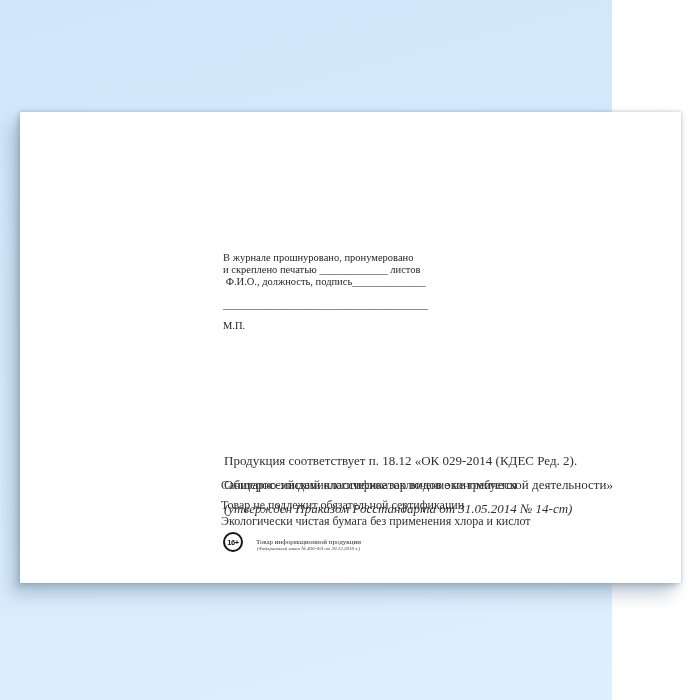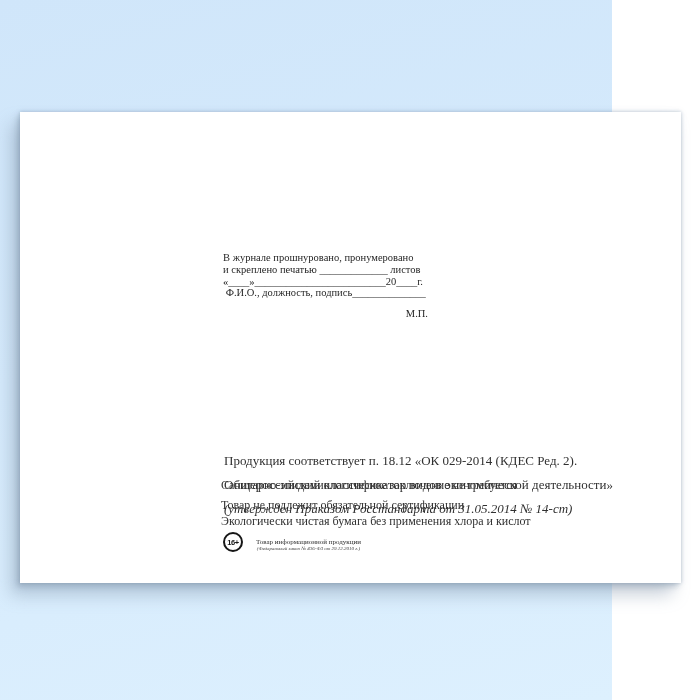--- a/index.html
+++ b/index.html
@@ -38,21 +38,21 @@
     color: #262626;
   }
   .cert-line {
     white-space: pre;
   }
   .cert-rule {
     margin-top: 12px;
   }
   .stamp {
     margin-top: 9px;
-    text-align: right;
+    text-align: left;
     padding-right: 2px;
   }
   
   .fineprint {
     font-family: "Liberation Serif", "DejaVu Serif", serif;
     color: #303030;
   }
   .compliance {
     position: absolute;
     left: 204px;
@@ -117,22 +117,22 @@
 </style>
 </head>
 <body>
 
 <div class="scene">
   <div class="sheet">
 
     <div class="cert">
       <div class="cert-line">В журнале прошнуровано, пронумеровано</div>
       <div class="cert-line">и скреплено печатью _____________ листов</div>
-      <div class="cert-line">«____»_________________________20____г.</div>
       <div class="cert-line"> Ф.И.О., должность, подпись______________</div>
+      <div class="cert-line cert-rule">_______________________________________</div>
       <div class="stamp">М.П.</div>
     </div>
 
     <div class="compliance fineprint">
       <div>Продукция соответствует п. 18.12 «ОК 029-2014 (КДЕС Ред. 2).</div>
       <div>Общероссийский классификатор видов экономической деятельности»</div>
       <div class="italic">(утвержден Приказом Росстандарта от 31.05.2014 № 14-ст)</div>
     </div>
 
     <div class="note note-1 fineprint">Санитарно-эпидемиологическое заключение не требуется</div>

